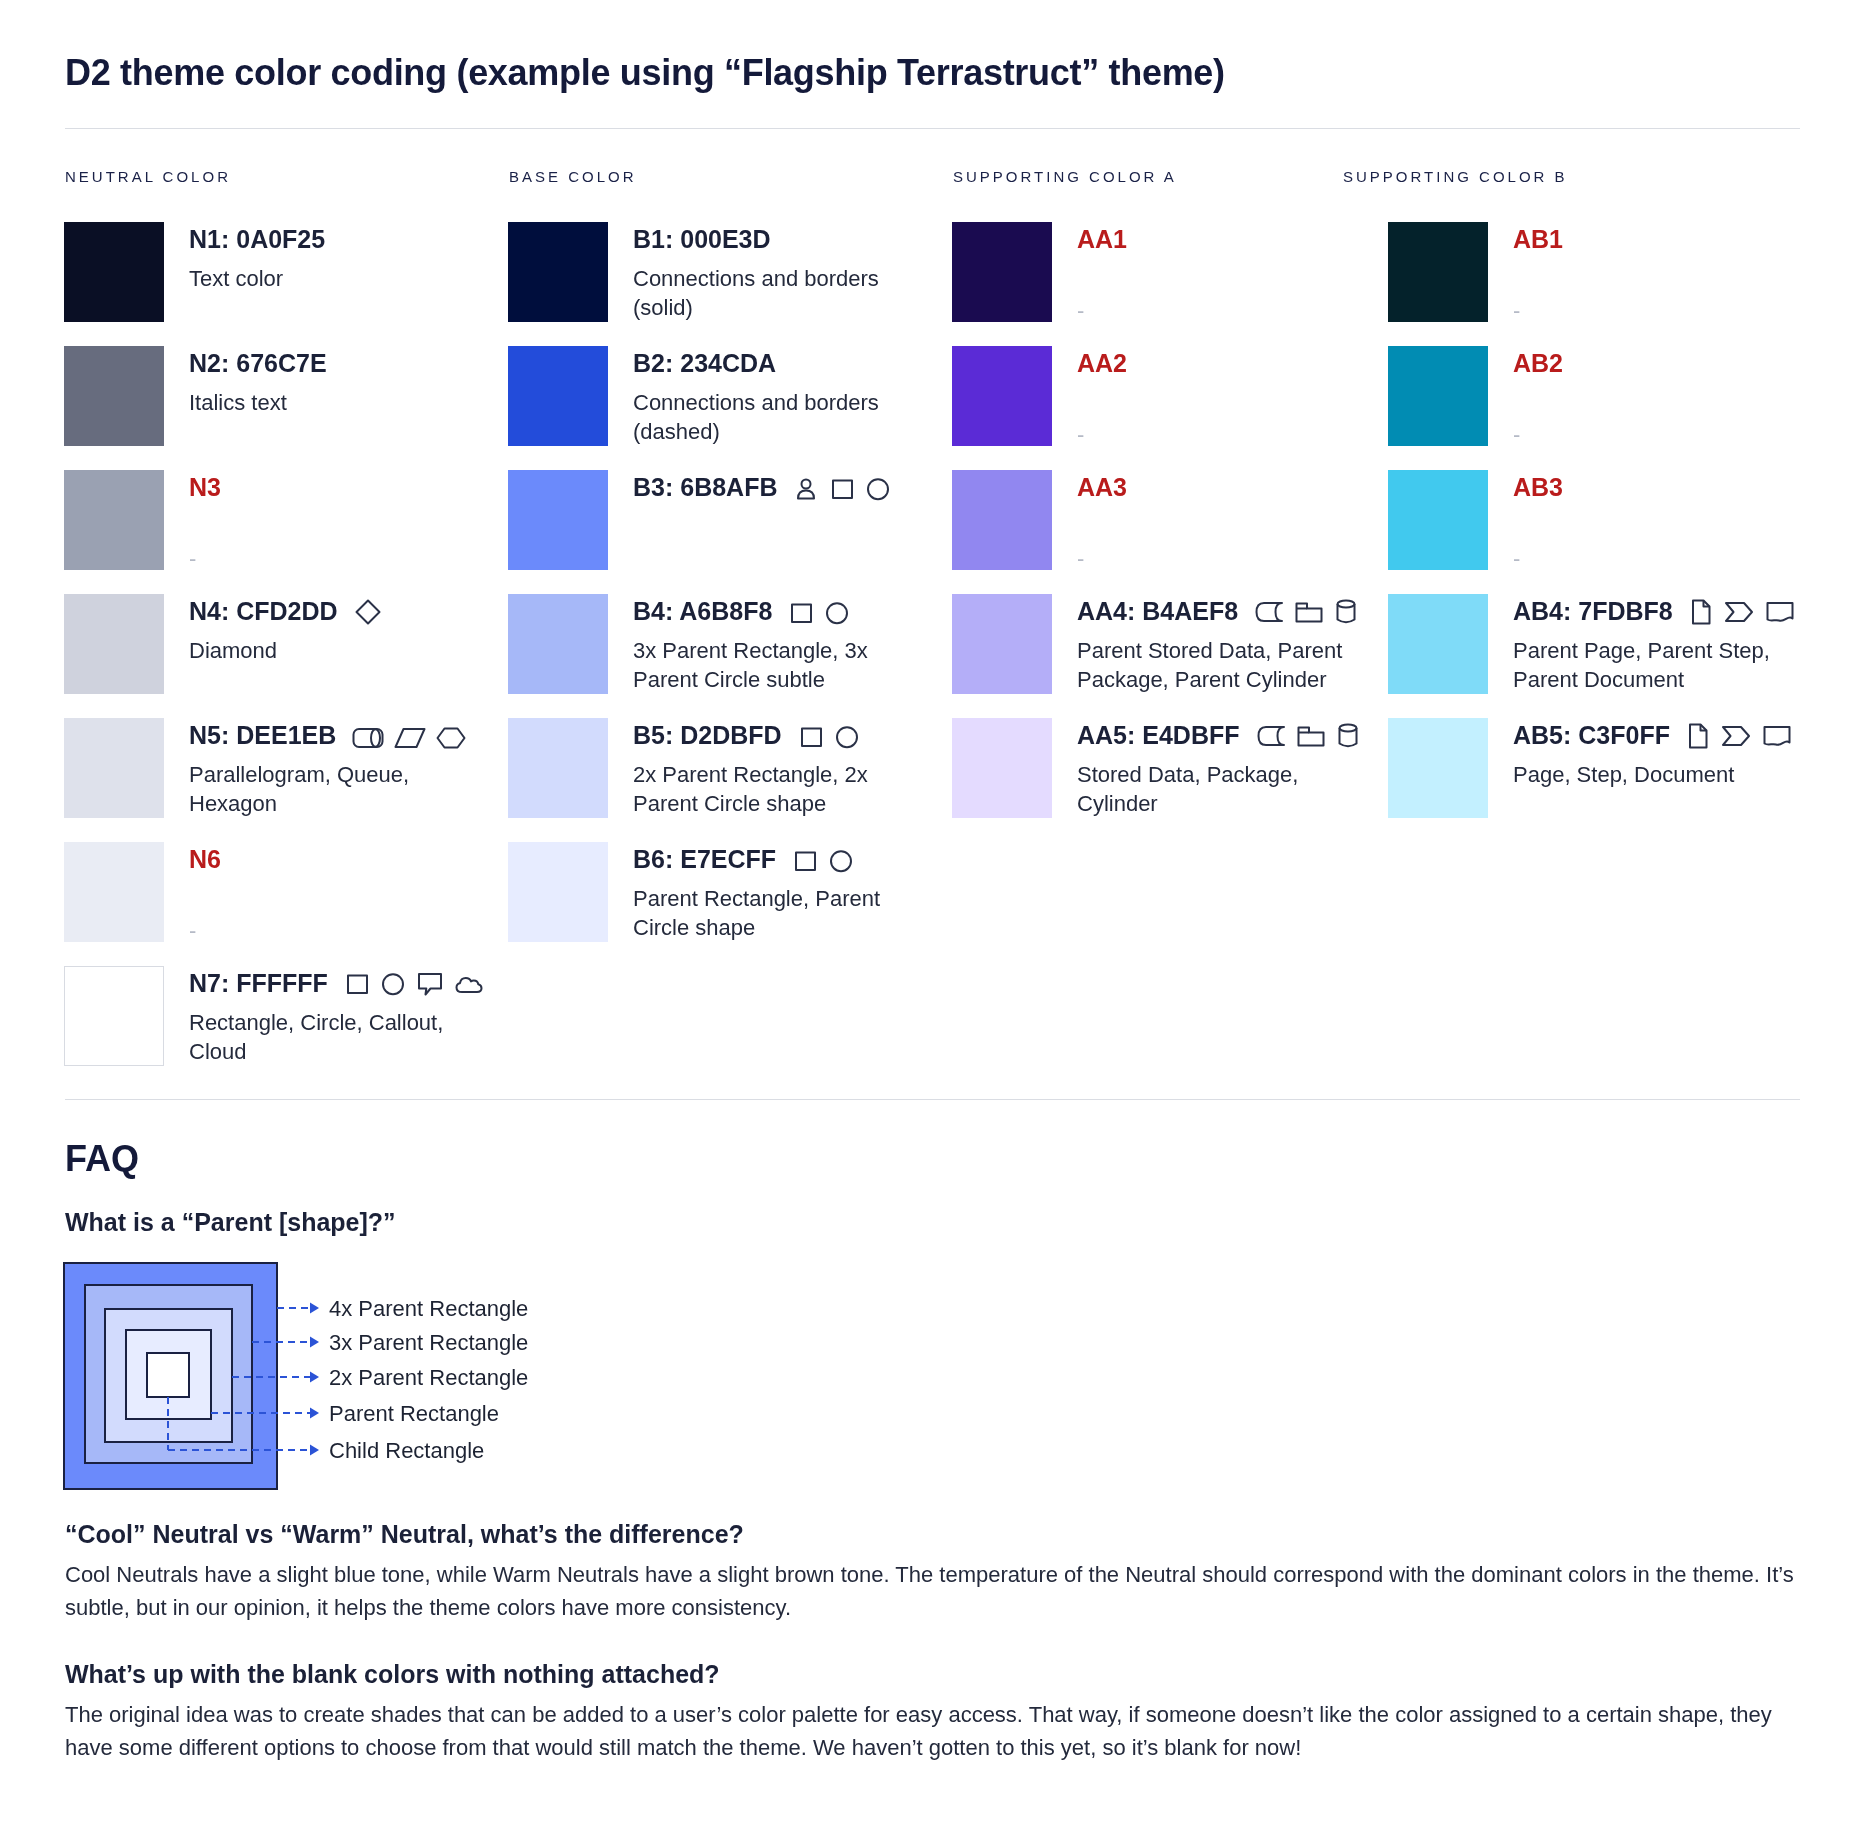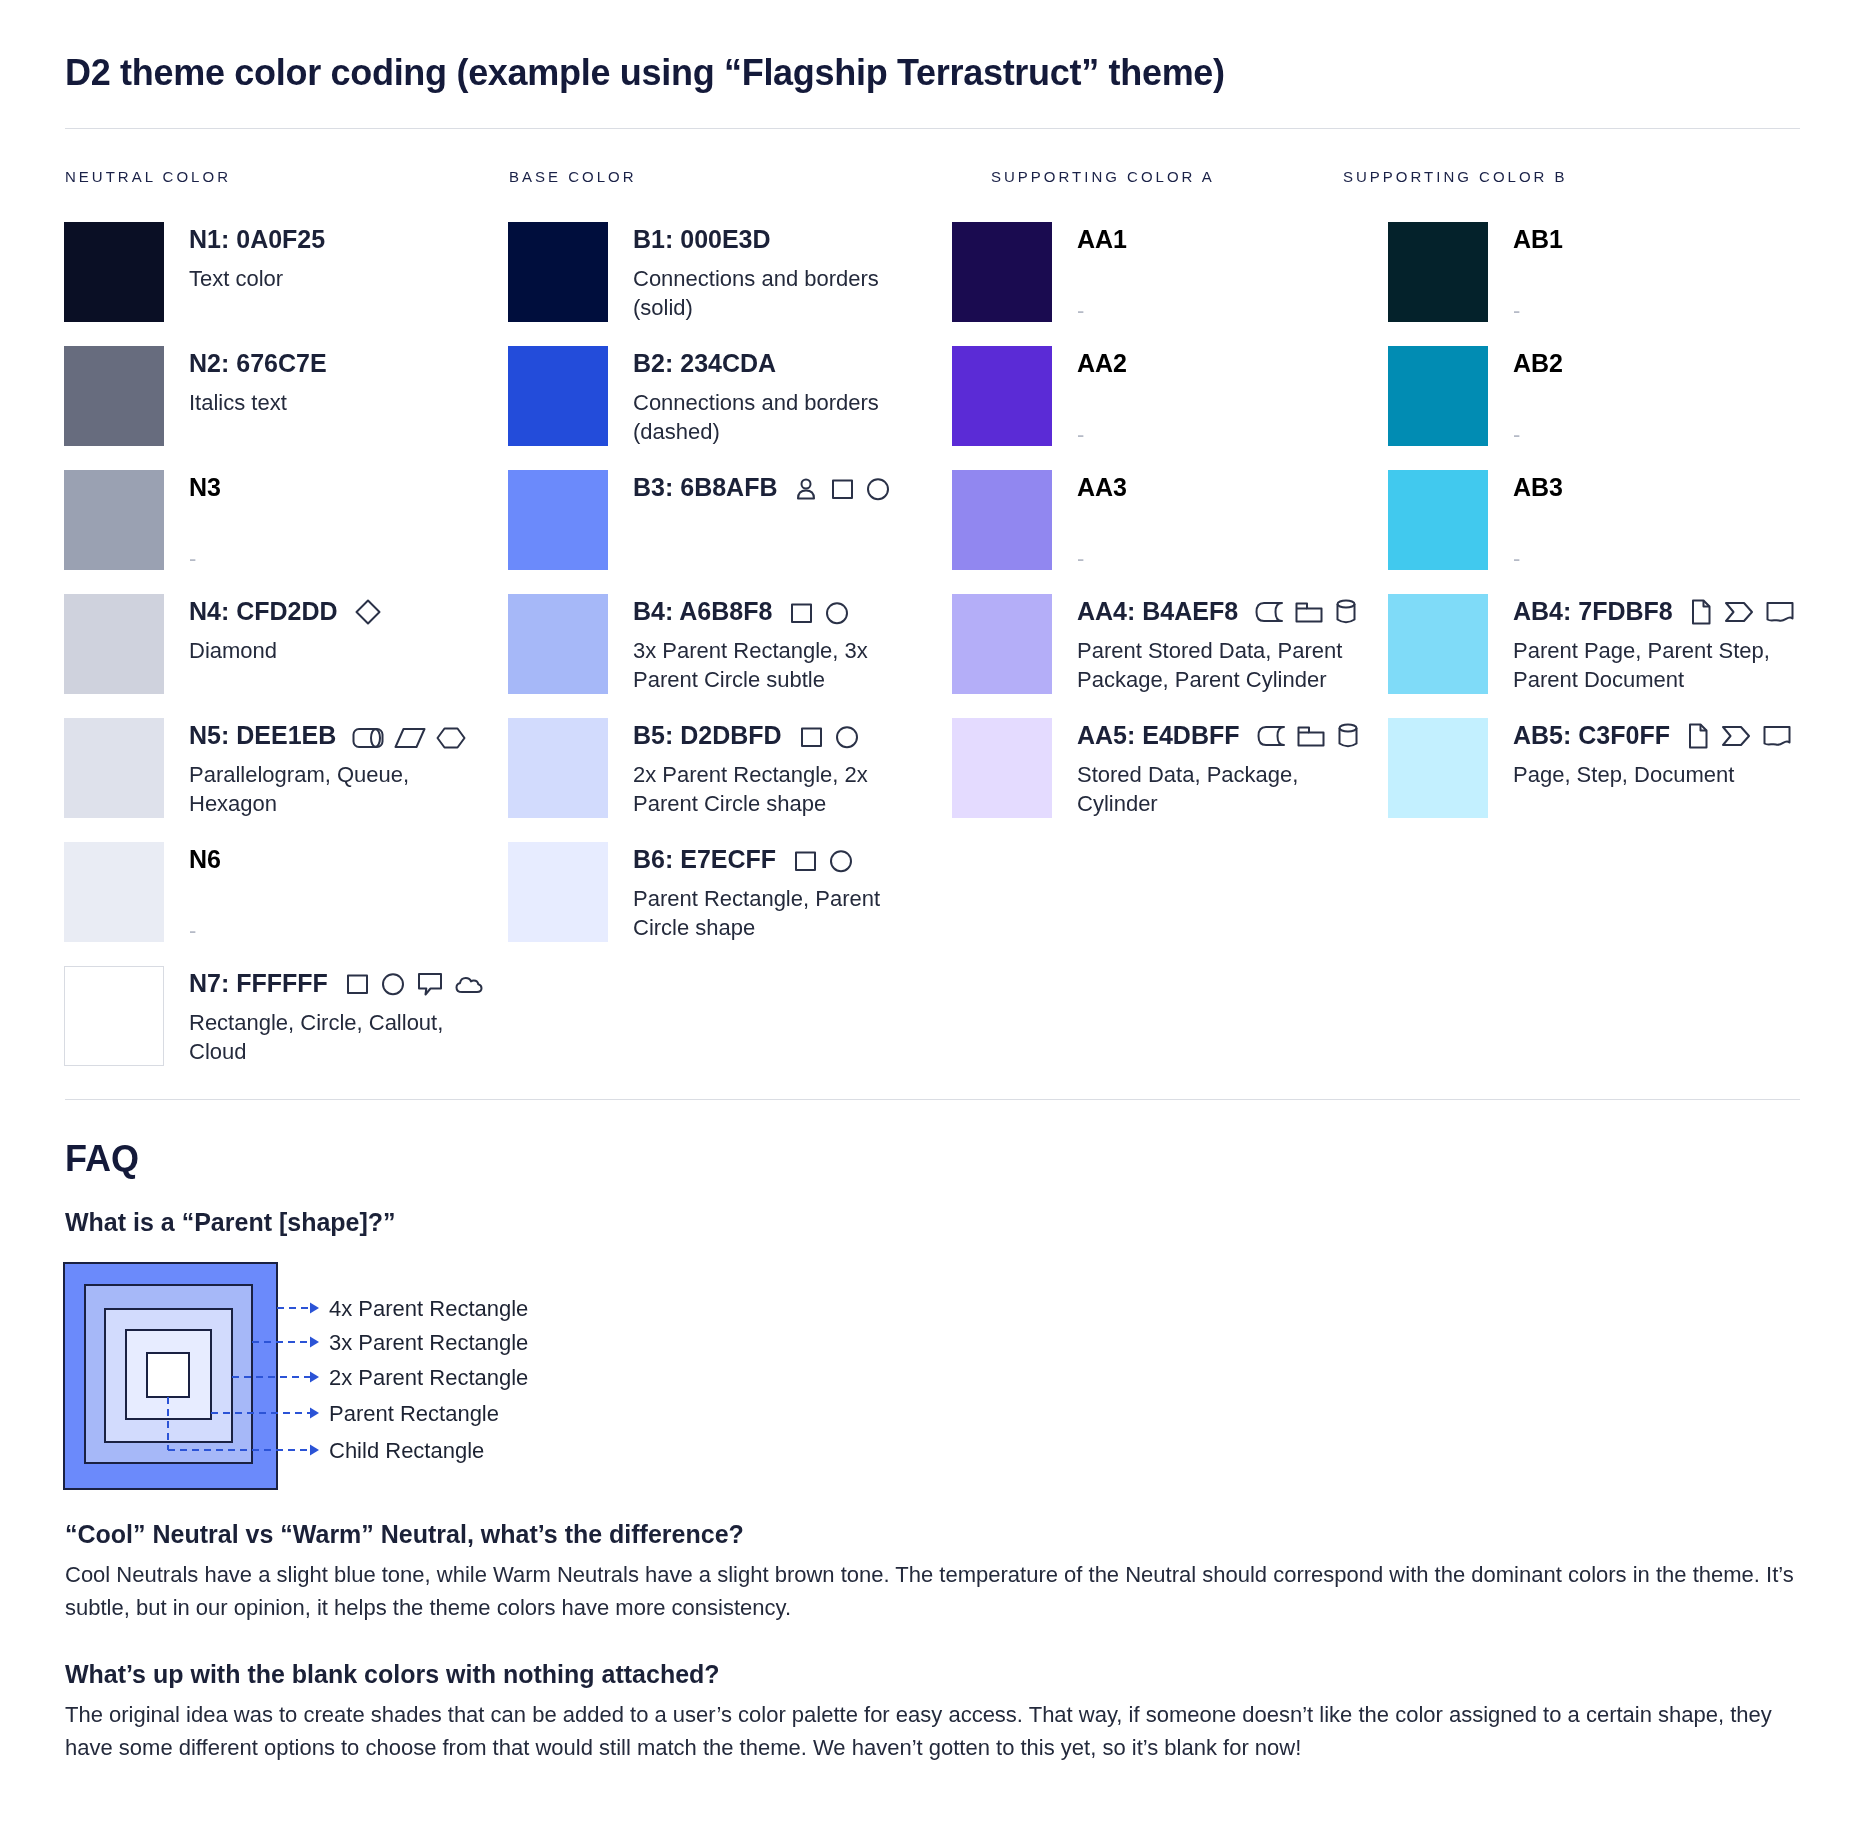--- a/index.html
+++ b/index.html
@@ -14,21 +14,21 @@
   .divider{left:65px;width:1735px;height:1px;background:#DADDE3;}
   .col-header{
     top:168px;font-size:15px;font-weight:400;letter-spacing:3px;color:#1A2147;
   }
   .entry{position:absolute;}
   .swatch{position:absolute;left:0;top:0;width:100px;height:100px;}
   .swatch.bordered{box-sizing:border-box;border:1px solid #D8DBE2;}
   .info{position:absolute;left:125px;top:0;width:300px;}
   .code-row{display:flex;align-items:flex-end;height:32px;}
   .code{font-size:25px;font-weight:700;color:#1B2138;white-space:nowrap;}
-  .code.muted{color:#000000;}
+  .code.muted{color:#b91c1c;}
   .icons{display:flex;align-items:center;gap:10px;margin-left:16px;}
   .shape-icon{display:block;}
   .shape-icon *{fill:none;stroke:#2A3147;stroke-width:2;stroke-linejoin:round;}
   .desc{margin-top:10px;font-size:22px;line-height:1.32;color:#242A3C;width:285px;}
   .entry.muted .desc{margin-top:42px;color:#B5BAC6;}
   #faq-heading{left:65px;top:1138px;font-size:36px;font-weight:700;color:#141A3A;}
   .faq-q{left:65px;font-size:25px;font-weight:700;color:#1B2138;}
   .faq-a{left:65px;width:1740px;font-size:22px;line-height:1.5;color:#242A3C;}
   #diagram-wrap{left:63px;top:1262px;width:520px;height:250px;}
   .diag-label{font-size:22px;fill:#1D2333;font-family:"Liberation Sans","DejaVu Sans",sans-serif;}
@@ -225,21 +225,21 @@
                 <rect x="4" y="4.5" width="19" height="17.5"></rect>
               </svg>
               <svg class="shape-icon" width="26" height="26" viewBox="0 0 26 26">
                 <circle cx="13" cy="13.2" r="10"></circle>
               </svg>
             </span>
         </div>
         <div class="desc">Parent Rectangle, Parent Circle shape</div>
       </div>
     </div>
-      <div class="col-header abs" style="left:991px;">SUPPORTING COLOR A</div>
+      <div class="col-header abs" style="left:953px;">SUPPORTING COLOR A</div>
     <div class="entry muted" style="left:952px;top:222px;">
       <div class="swatch" style="background:#1A0B50;"></div>
       <div class="info">
         <div class="code-row">
           <span class="code muted">AA1</span>
 
         </div>
         <div class="desc">-</div>
       </div>
     </div>

